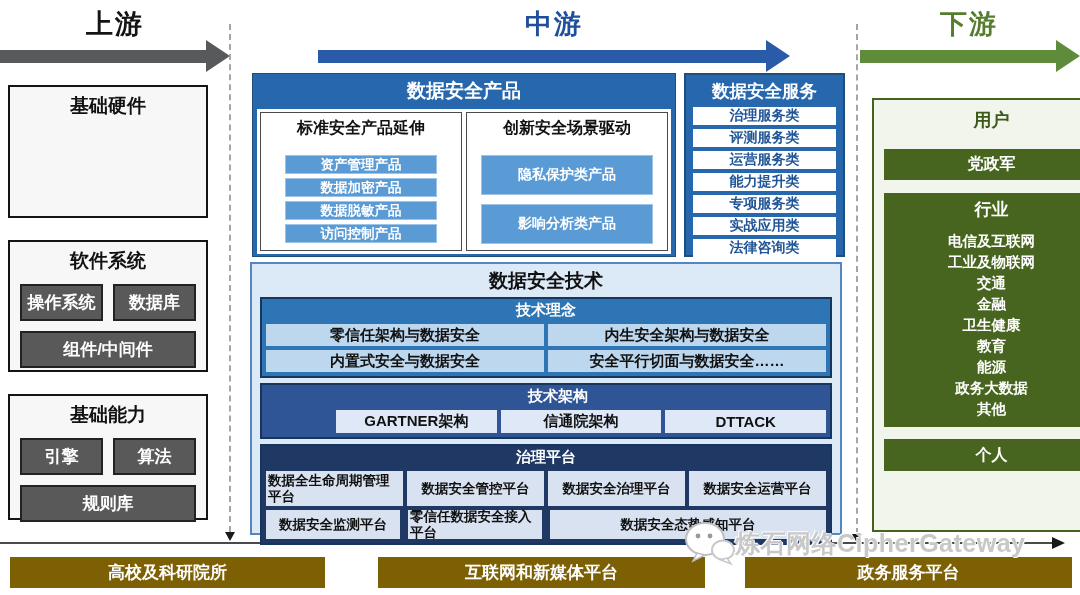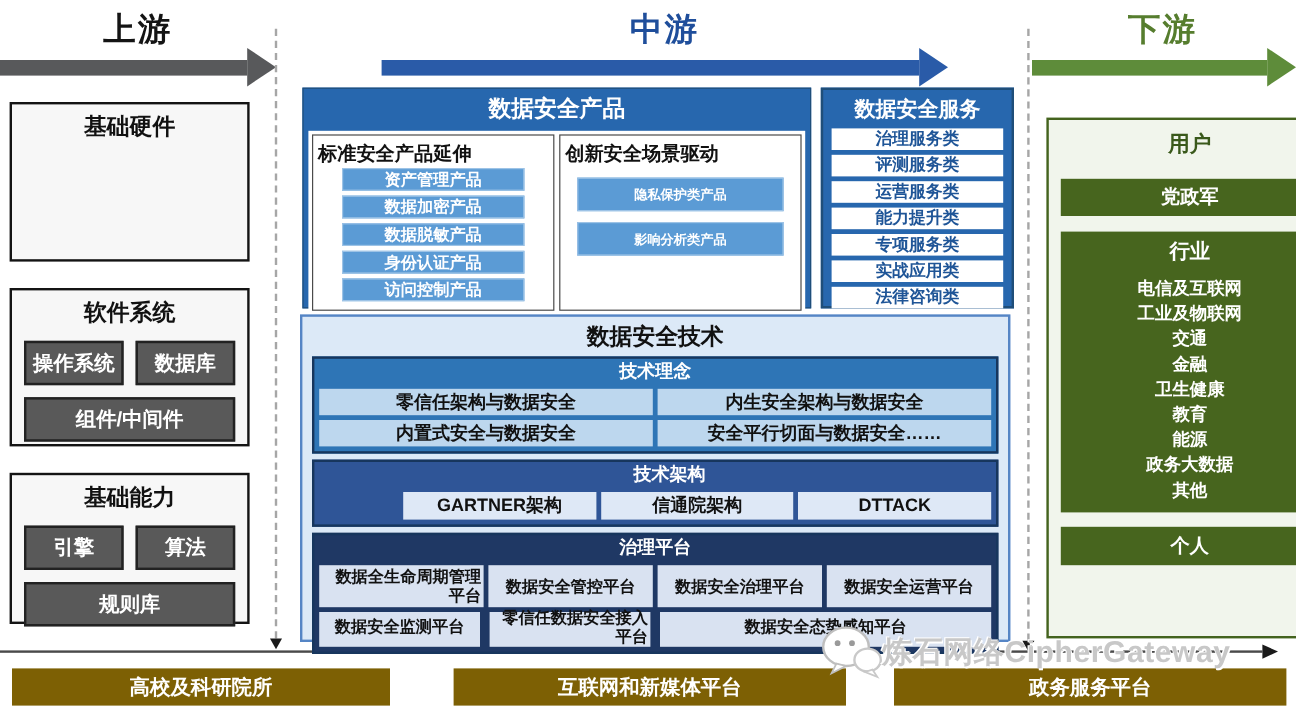--- a/index.html
+++ b/index.html
@@ -40,44 +40,44 @@
   .span2 { grid-column:span 2; }
   .box-hw { top:85px;  height:133px; }
   .box-sw { top:240px; height:132px; }
   .box-cap{ top:394px; height:126px; }
 
   
   .products { position:absolute; left:252px; top:73px; width:424px; height:184px; background:#2767AE; border:1px solid #1F4E79; display:flex; flex-direction:column; }
   .products .hdr { color:#fff; font-weight:bold; font-size:19px; text-align:center; padding:4px 0 5px; }
   .products .body { flex:1; background:#fff; margin:0 4px 4px; display:flex; gap:4px; padding:3px; }
   .sub-box { flex:1; border:1px solid #4a4a4a; background:#fff; padding:3px 4px; }
-  .sub-box .sub-title { text-align:left; font-weight:bold; font-size:16px; color:#111; margin:2px 0 1px; }
+  .sub-box .sub-title { text-align:center; font-weight:bold; font-size:16px; color:#111; margin:2px 0 16px; }
   .pill { background:#5B9BD5; color:#fff; font-weight:bold; font-size:13.5px; height:19px; display:flex; align-items:center; justify-content:center; width:152px; margin:0 auto 4px; border:1px solid #9DC3E6; }
-  .big-pill { background:#5B9BD5; color:#fff; font-weight:bold; font-size:11px; height:28px; display:flex; align-items:center; justify-content:center; margin:9px 10px 0; border:1px solid #9DC3E6; }
+  .big-pill { background:#5B9BD5; color:#fff; font-weight:bold; font-size:14px; height:40px; display:flex; align-items:center; justify-content:center; margin:9px 10px 0; border:1px solid #9DC3E6; }
 
   
   .services { position:absolute; left:684px; top:73px; width:161px; height:184px; background:#2767AE; border:2px solid #1F4E79; padding:1px 7px; }
   .services .hdr { color:#fff; font-weight:bold; font-size:17.5px; text-align:center; padding:3px 0 4px; }
   .svc-item { background:#fff; color:#1F5597; font-weight:bold; font-size:14px; height:18px; display:flex; align-items:center; justify-content:center; margin-bottom:4px; }
 
   
   .tech { position:absolute; left:250px; top:262px; width:592px; height:273px; background:#DCE9F7; border:2px solid #5585C5; }
   .tech > .title { text-align:center; font-weight:bold; font-size:19px; color:#111; margin:4px 0 3px; }
   .tech-sec { margin:0 8px 5px; border:2px solid #17365D; }
   .tech-sec .sec-hdr { color:#fff; font-weight:bold; font-size:15px; text-align:center; height:21px; line-height:21px; }
   .sec-concepts { background:#2E75B6; }
   .sec-arch     { background:#2F5597;padding-left:24px; }
   .sec-plat     { background:#1F3864; }
   .concept-grid { display:grid; grid-template-columns:1fr 1fr; gap:4px; padding:4px; }
   .concept-cell { background:#BDD7EE; color:#111; font-weight:bold; font-size:15px; height:22px; display:flex; align-items:center; justify-content:center; }
   .arch-grid { display:grid; grid-template-columns:1fr 1fr 1fr; gap:4px; padding:4px;margin-left:46px; }
   .arch-cell { background:#DEE8F6; color:#111; font-weight:bold; font-size:15px; height:23px; display:flex; align-items:center; justify-content:center; }
   .plat-grid1 { display:grid; grid-template-columns:repeat(4,1fr); gap:4px; padding:4px 4px 0; }
-  .plat-grid2 { display:grid; grid-template-columns:repeat(4,1fr); gap:8px; padding:4px;font-family:Liberation Mono, monospace; }
-  .plat-cell { background:#D9E2F1; color:#111; font-weight:bold; font-size:13.5px; display:flex; align-items:center; justify-content:center; text-align:right; line-height:1.12; padding:1px 2px; }
+  .plat-grid2 { display:grid; grid-template-columns:repeat(4,1fr); gap:8px; padding:4px; }
+  .plat-cell { background:#D9E2F1; color:#111; font-weight:bold; font-size:13.5px; display:flex; align-items:center; justify-content:center; text-align:left; line-height:1.12; padding:1px 2px; }
   .plat-grid1 .plat-cell { height:35px; }
   .plat-grid2 .plat-cell { height:29px; }
   .colspan2 { grid-column:span 2; }
 
   
   .down-box { position:absolute; left:872px; top:98px; width:239px; height:434px; background:#F1F5EC; border:2px solid #44631E; }
   .down-box .title { text-align:center; font-weight:bold; font-size:18px; color:#3A591B; margin-top:8px; }
   .green-bar { background:#47651E; color:#fff; font-weight:bold; font-size:16px; display:flex; align-items:center; justify-content:center; margin:0 10px; }
   .bar-gov { height:31px; margin-top:17px; }
   .bar-personal { height:32px; margin-top:12px; }
@@ -148,21 +148,20 @@
   </div>
 
   <div class="products">
     <div class="hdr">数据安全产品</div>
     <div class="body">
       <div class="sub-box">
         <div class="sub-title">标准安全产品延伸</div>
         <div class="pill">资产管理产品</div>
         <div class="pill">数据加密产品</div>
         <div class="pill">数据脱敏产品</div>
-        <div class="pill">身份认证产品</div>
         <div class="pill">访问控制产品</div>
       </div>
       <div class="sub-box">
         <div class="sub-title">创新安全场景驱动</div>
         <div class="big-pill">隐私保护类产品</div>
         <div class="big-pill">影响分析类产品</div>
       </div>
     </div>
   </div>
 

